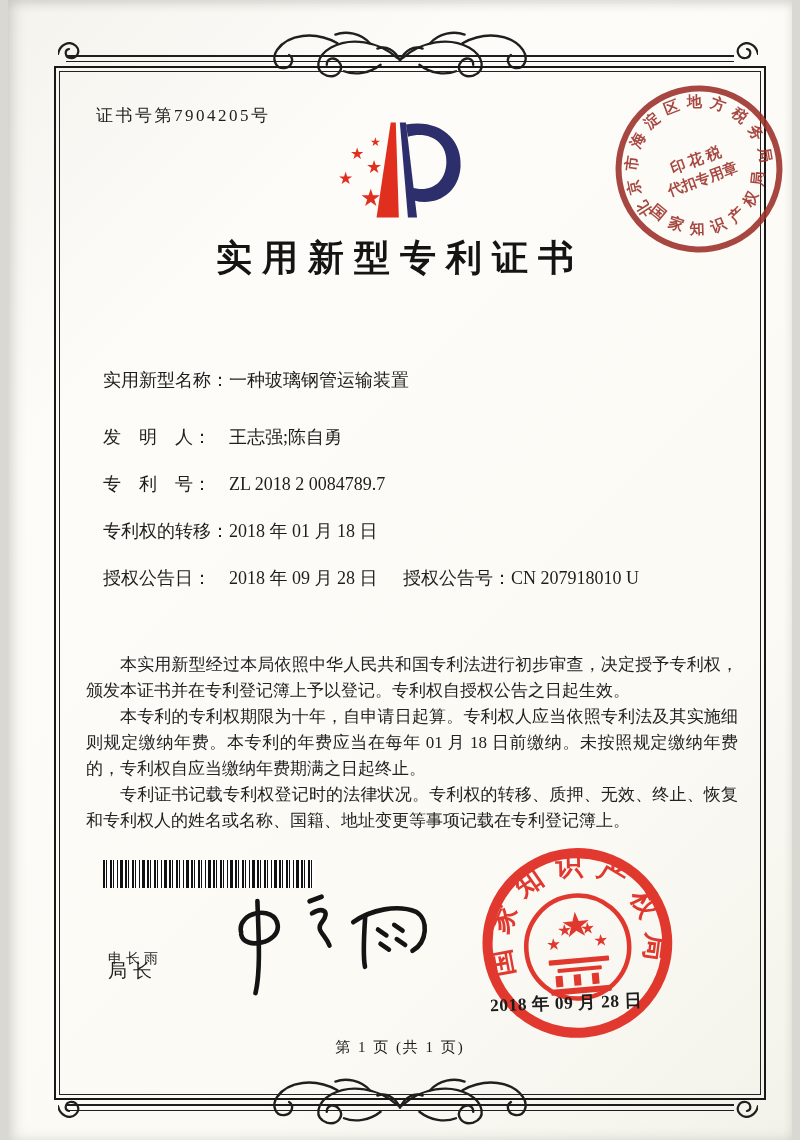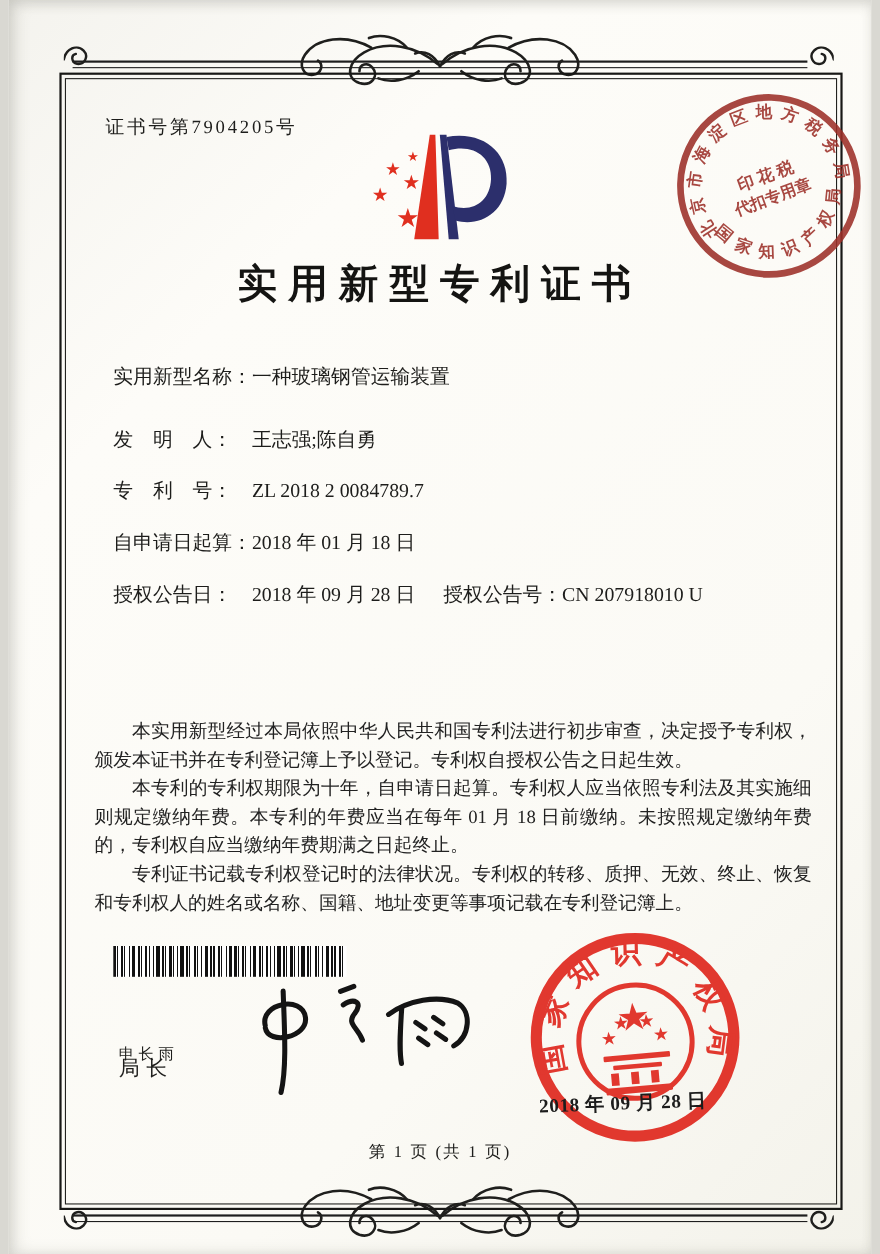--- a/index.html
+++ b/index.html
@@ -23,21 +23,21 @@
   
   .cert-no{position:absolute;left:88px;top:104px;font-size:17px;letter-spacing:2.5px;}
   .logo{position:absolute;left:320px;top:94px;width:172px;height:142px;}
   .logo-star{position:absolute;color:#e02f1f;line-height:1;font-family:"DejaVu Sans",sans-serif;}
   .tax-stamp{position:absolute;left:598px;top:76px;width:186px;height:186px;transform:rotate(-20deg);opacity:.88;}
   .tax-stamp text,.tax-stamp textPath{fill:#9c2f28;font-family:"Liberation Serif","DejaVu Serif",serif;font-weight:700;}
   .title{position:absolute;left:0;right:0;top:234px;text-align:center;font-size:36px;font-weight:700;letter-spacing:10px;color:#141412;}
   
   .fields{position:absolute;left:95px;right:55px;top:330px;font-size:18px;}
   .field-row{height:26px;margin-bottom:21px;white-space:nowrap;}
-  .field-row.first{margin-bottom:31px;}
+  .field-row.first{margin-bottom:31px;margin-top:38px;}
   .field-label{display:inline-block;min-width:126px;white-space:pre;}
   .grant-row{position:relative;height:26px;white-space:nowrap;}
   .grant-right{position:absolute;left:300px;top:0;white-space:nowrap;}
   
   .paragraphs{position:absolute;left:78px;width:652px;top:652px;font-size:17px;line-height:26px;color:#222;text-align:justify;}
   .paragraphs p{margin:0;text-indent:2em;}
   
   .barcode{position:absolute;left:95px;top:860px;width:212px;height:28px;
     background:repeating-linear-gradient(90deg,
       #111 0 2px,#fff 2px 3px,#111 3px 4px,#fff 4px 7px,
@@ -137,21 +137,21 @@
     <div class="field-row first">
       <span class="field-label">实用新型名称：</span><span class="field-value">一种玻璃钢管运输装置</span>
     </div>
     <div class="field-row">
       <span class="field-label">发　明　人：</span><span class="field-value">王志强;陈自勇</span>
     </div>
     <div class="field-row">
       <span class="field-label">专　利　号：</span><span class="field-value">ZL 2018 2 0084789.7</span>
     </div>
     <div class="field-row">
-      <span class="field-label">自申请日起算：</span><span class="field-value">2018 年 01 月 18 日</span>
+      <span class="field-label">专利权的转移：</span><span class="field-value">2018 年 01 月 18 日</span>
     </div>
     <div class="grant-row">
       <span class="field-label">授权公告日：</span><span>2018 年 09 月 28 日</span>
       <span class="grant-right">
         <span>授权公告号：</span><span>CN 207918010 U</span>
       </span>
     </div>
   </div>
 
   <div class="paragraphs">

